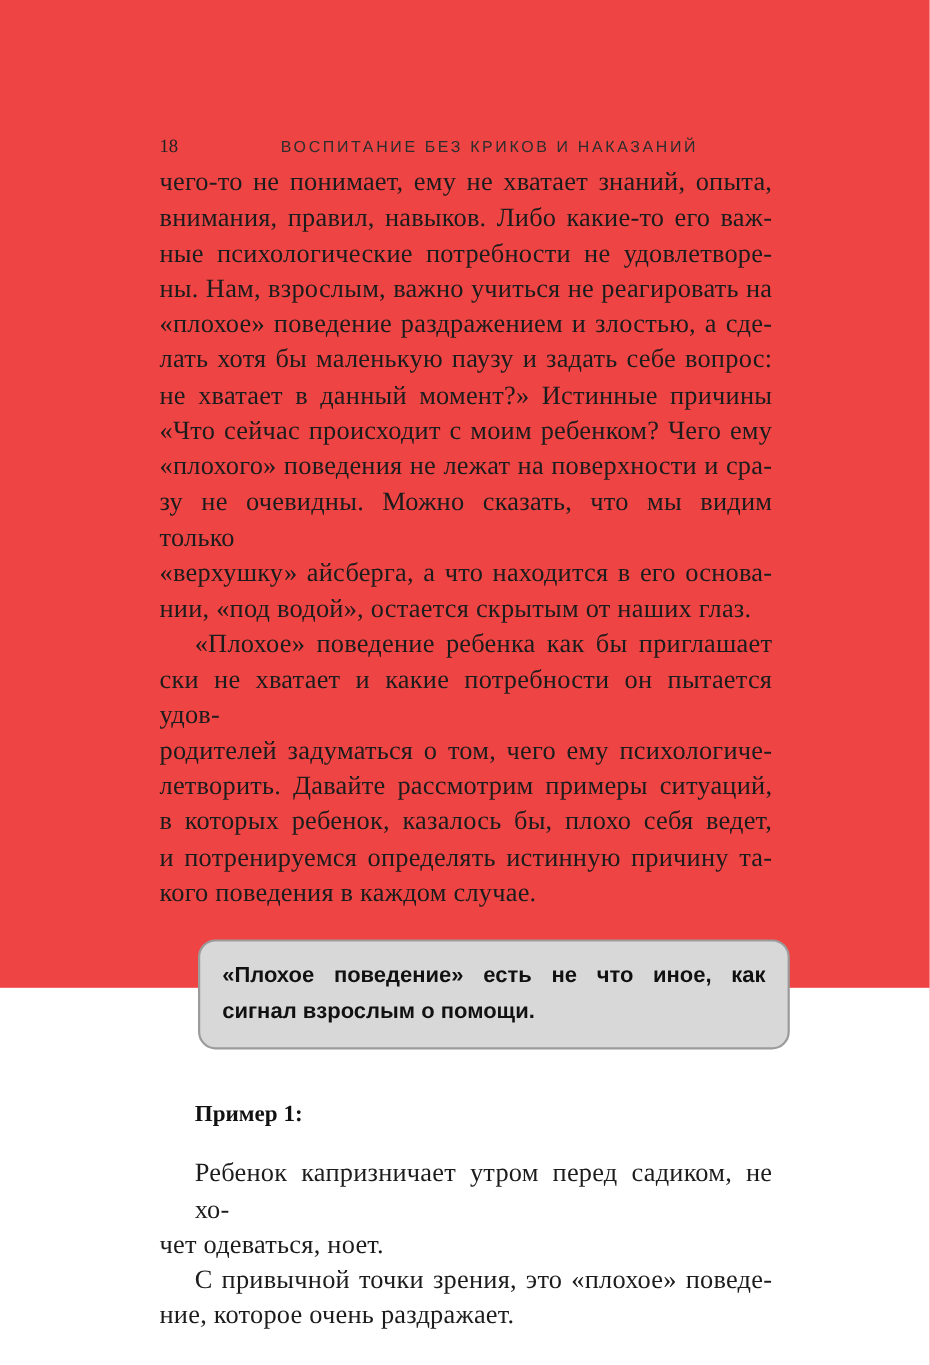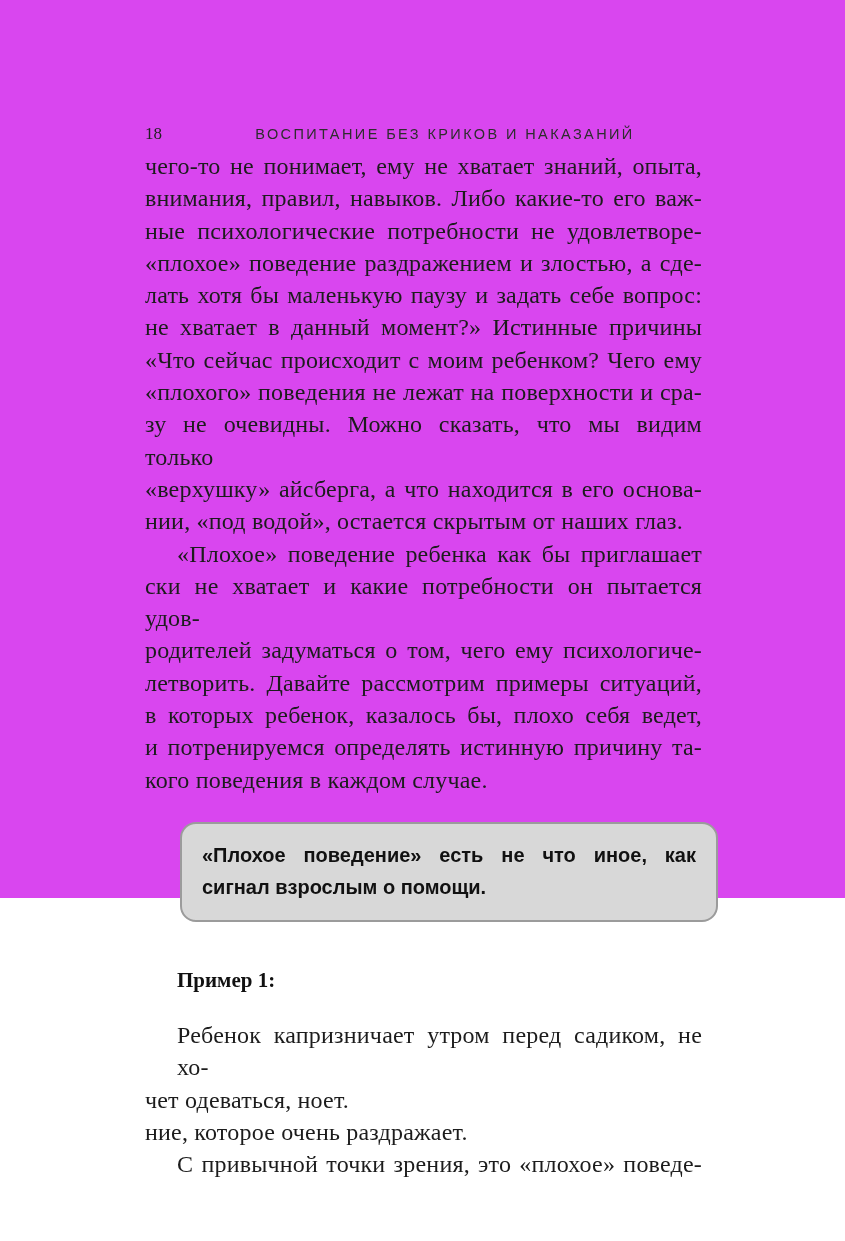--- a/index.html
+++ b/index.html
@@ -7,21 +7,21 @@
   body {
     width: 845px; height: 1241px;
     font-family: "Liberation Serif", serif;
     color: #1c1c1c;
     position: relative;
     overflow: hidden;
   }
   .page {
     position: relative;
     width: 845px; height: 898px;
-    background: #d946ef;
+    background: #ef4444;
   }
   .running-head {
     position: absolute;
     top: 94px; left: 145px; right: 140px;
     display: flex;
     align-items: baseline;
   }
   .page-num {
     font-size: 17px;
     color: #222222;
@@ -89,20 +89,21 @@
     <span class="run-title">ВОСПИТАНИЕ БЕЗ КРИКОВ И НАКАЗАНИЙ</span>
   </header>
 
   <main class="text-block">
 
     <div>
         <div class="para">
           <div class="bline">чего-то не понимает, ему не хватает знаний, опыта,</div>
           <div class="bline">внимания, правил, навыков. Либо какие-то его важ-</div>
           <div class="bline">ные психологические потребности не удовлетворе-</div>
+          <div class="bline">ны. Нам, взрослым, важно учиться не реагировать на</div>
           <div class="bline">«плохое» поведение раздражением и злостью, а сде-</div>
           <div class="bline">лать хотя бы маленькую паузу и задать себе вопрос:</div>
           <div class="bline">не хватает в данный момент?» Истинные причины</div>
           <div class="bline">«Что сейчас происходит с моим ребенком? Чего ему</div>
           <div class="bline">«плохого» поведения не лежат на поверхности и сра-</div>
           <div class="bline">зу не очевидны. Можно сказать, что мы видим только</div>
           <div class="bline">«верхушку» айсберга, а что находится в его основа-</div>
           <div class="bline last">нии, «под водой», остается скрытым от наших глаз.</div>
         </div>
         <div class="para">
@@ -124,20 +125,20 @@
     </aside>
 
     <h3 class="example-heading">Пример 1:</h3>
 
     <div>
         <div class="para">
           <div class="bline indent">Ребенок капризничает утром перед садиком, не хо-</div>
           <div class="bline last">чет одеваться, ноет.</div>
         </div>
         <div class="para">
+          <div class="bline indent">С привычной точки зрения, это «плохое» поведе-</div>
           <div class="bline last">ние, которое очень раздражает.</div>
-          <div class="bline indent">С привычной точки зрения, это «плохое» поведе-</div>
         </div>
       </div>
 
   </main>
 
 </div>
 
 </body></html>

